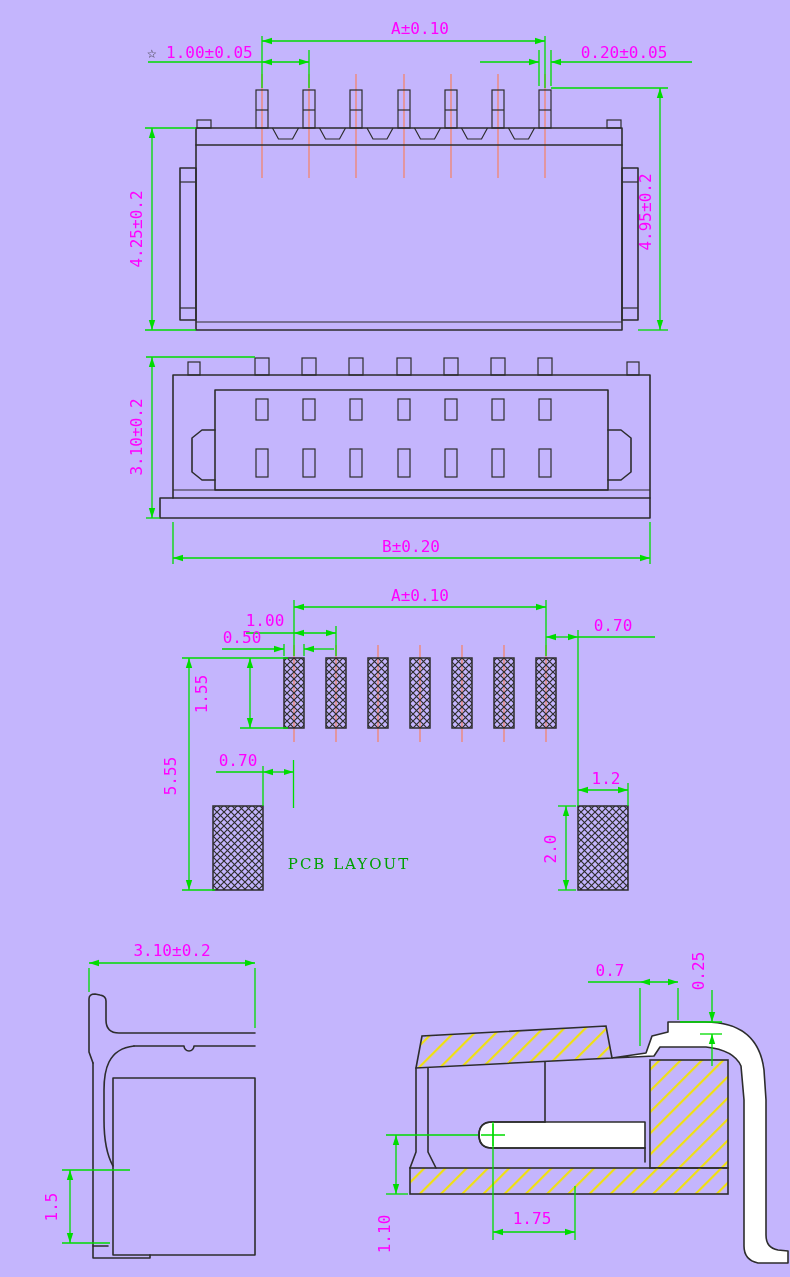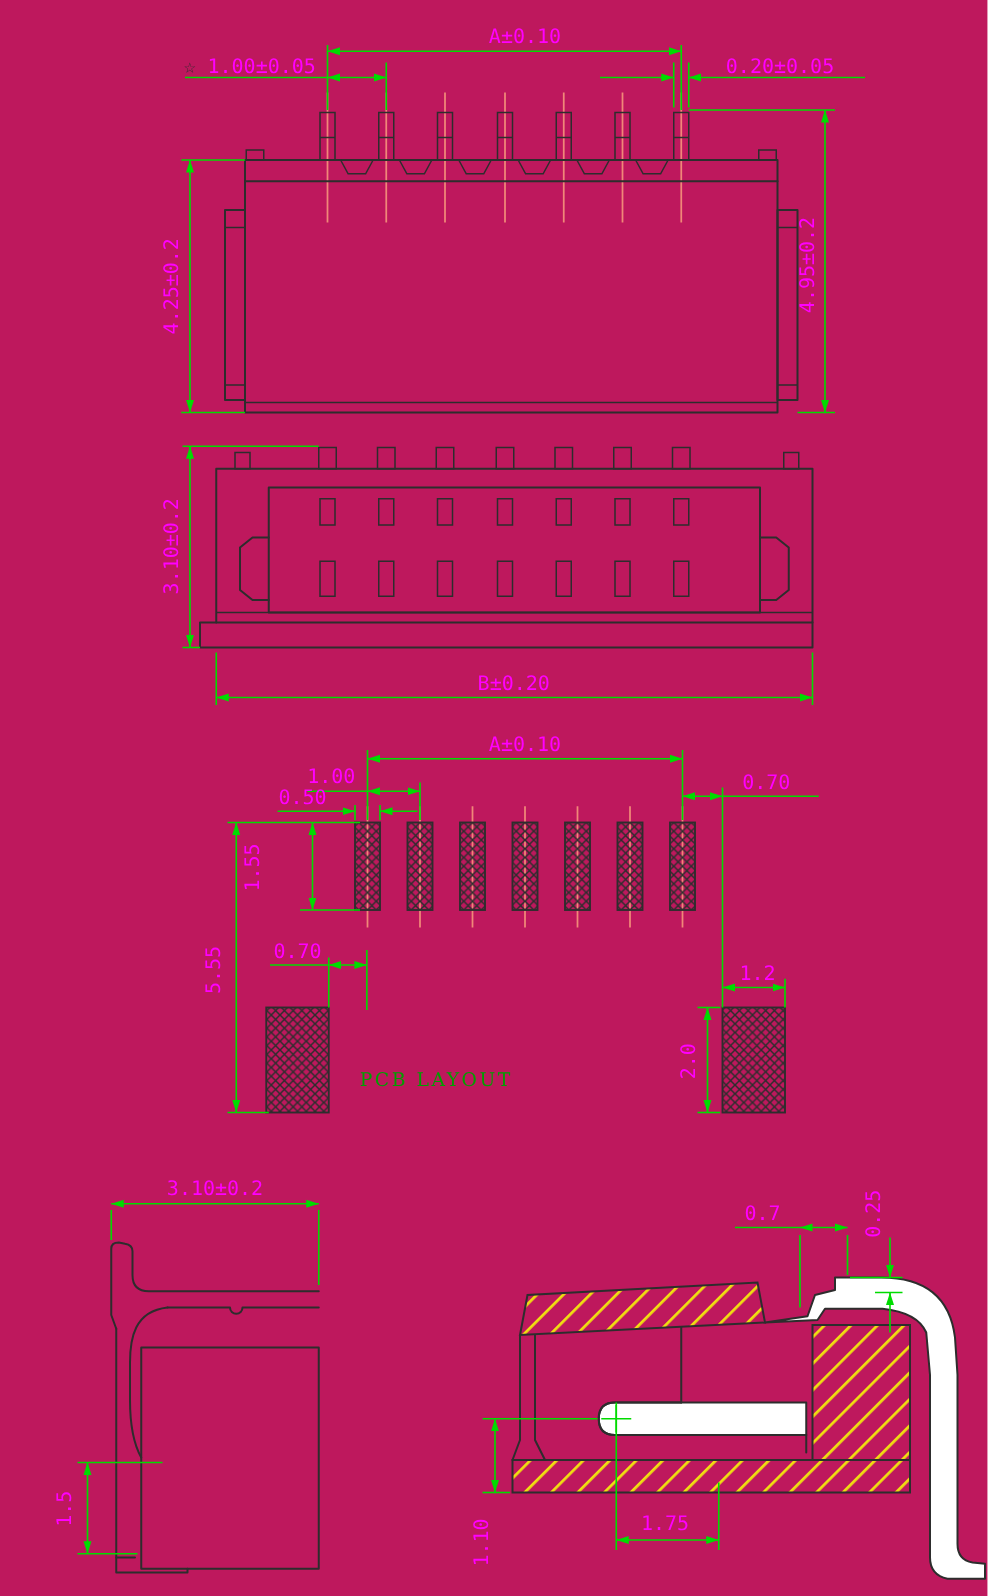--- a/index.html
+++ b/index.html
@@ -1,16 +1,16 @@
 <!DOCTYPE html>
 <html><head>
 <meta charset="utf-8">
 <style>
   html,body{margin:0;padding:0;background:#ffffff;}
-  .wrap{width:790px;height:1277px;position:relative;background:#be185d;}
+  .wrap{width:790px;height:1277px;position:relative;background:#c4b5fd;}
   svg{display:block;}
   .ol{stroke:#2d2d2d;stroke-width:1.6;fill:none;stroke-linejoin:round;stroke-linecap:round;}
   .olt{stroke:#2d2d2d;stroke-width:1.2;fill:none;}
   .dim{stroke:#00dc00;stroke-width:1.3;fill:none;}
   .cl{stroke:#f08878;stroke-width:1.4;fill:none;}
   .dt{font-family:"DejaVu Sans Mono",monospace;font-size:16px;}
   .cap{font-family:"DejaVu Serif",serif;font-size:15px;letter-spacing:2px;}
   .padfill{fill:url(#xhatch);stroke:#2d2d2d;stroke-width:1.5;}
   .yfill{fill:url(#yhatch);stroke:#2d2d2d;stroke-width:1.6;}
   .white{fill:#ffffff;stroke:#2d2d2d;stroke-width:1.6;stroke-linejoin:round;}

